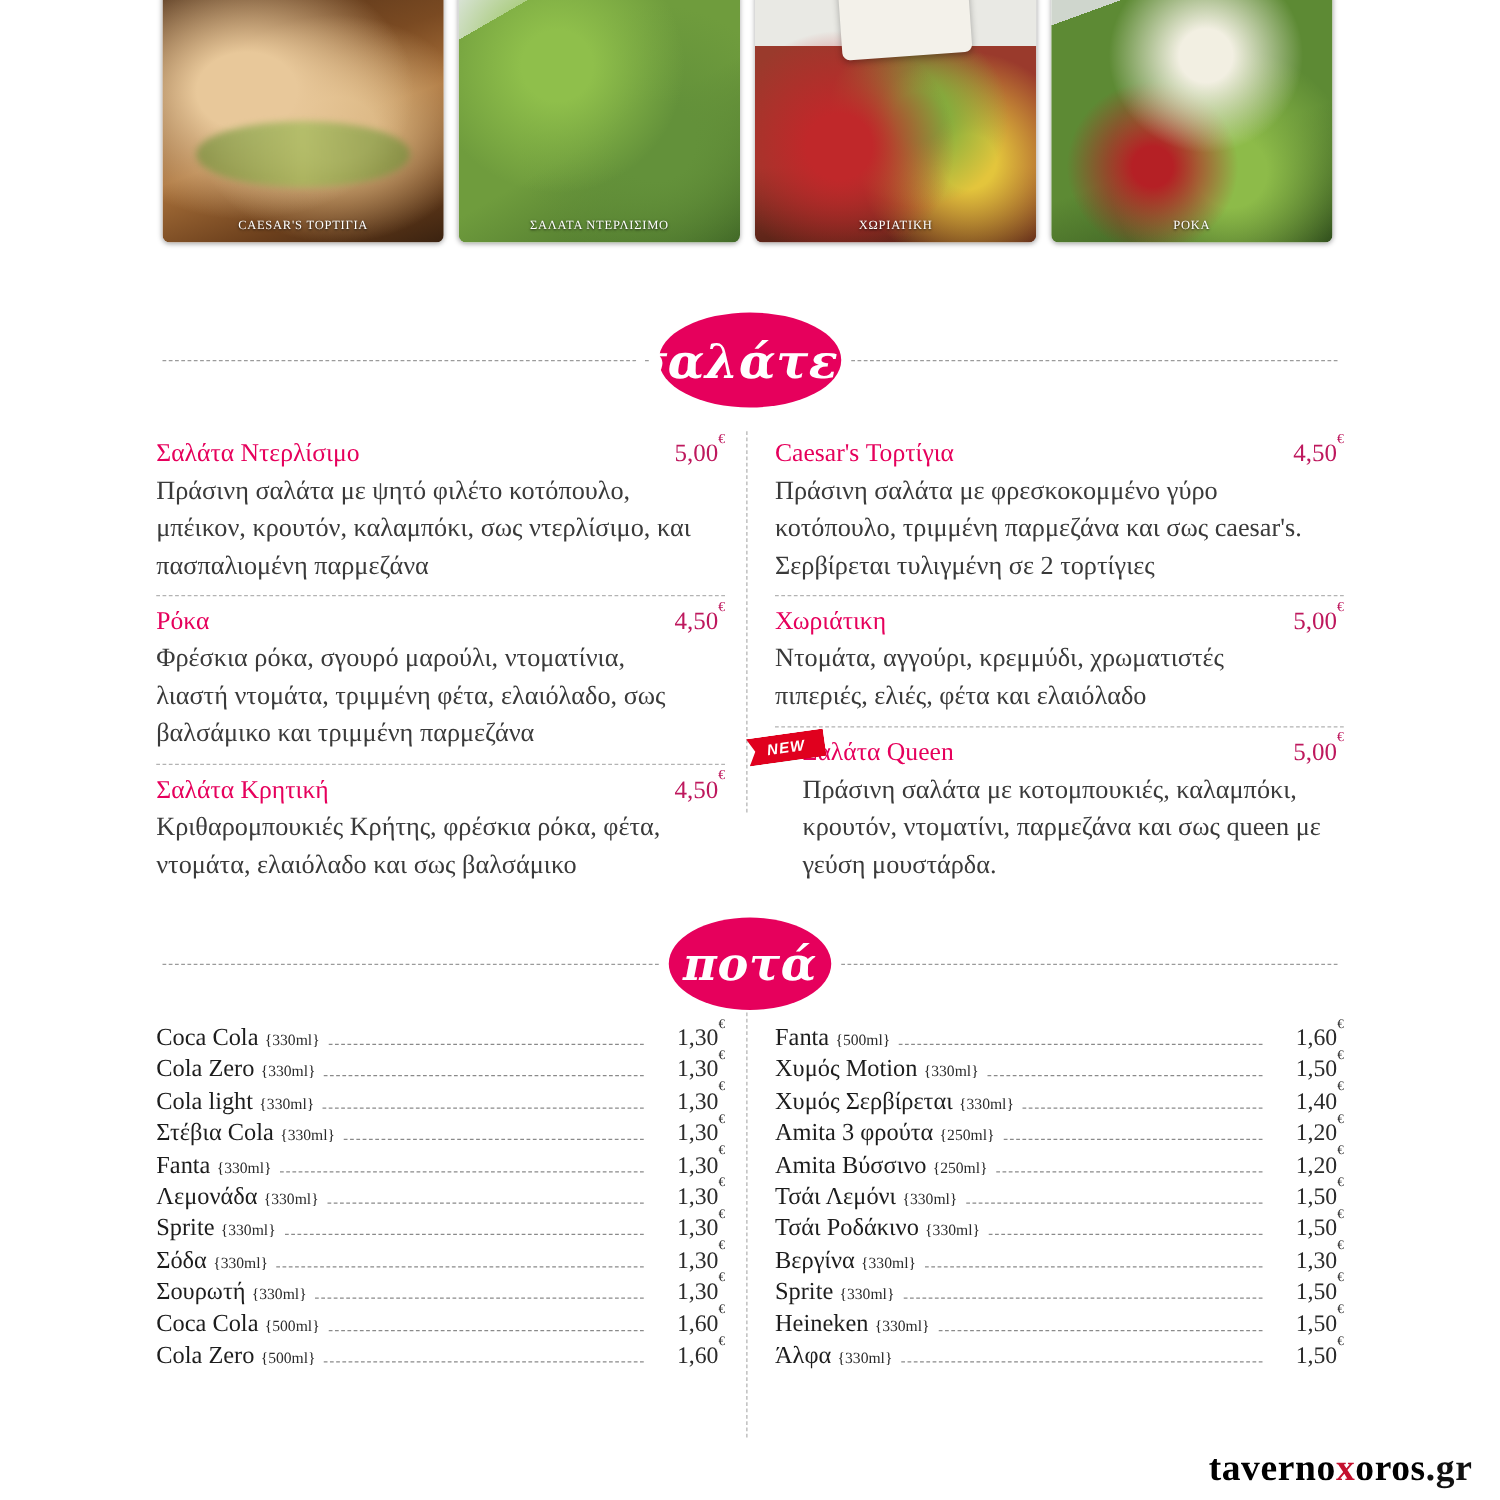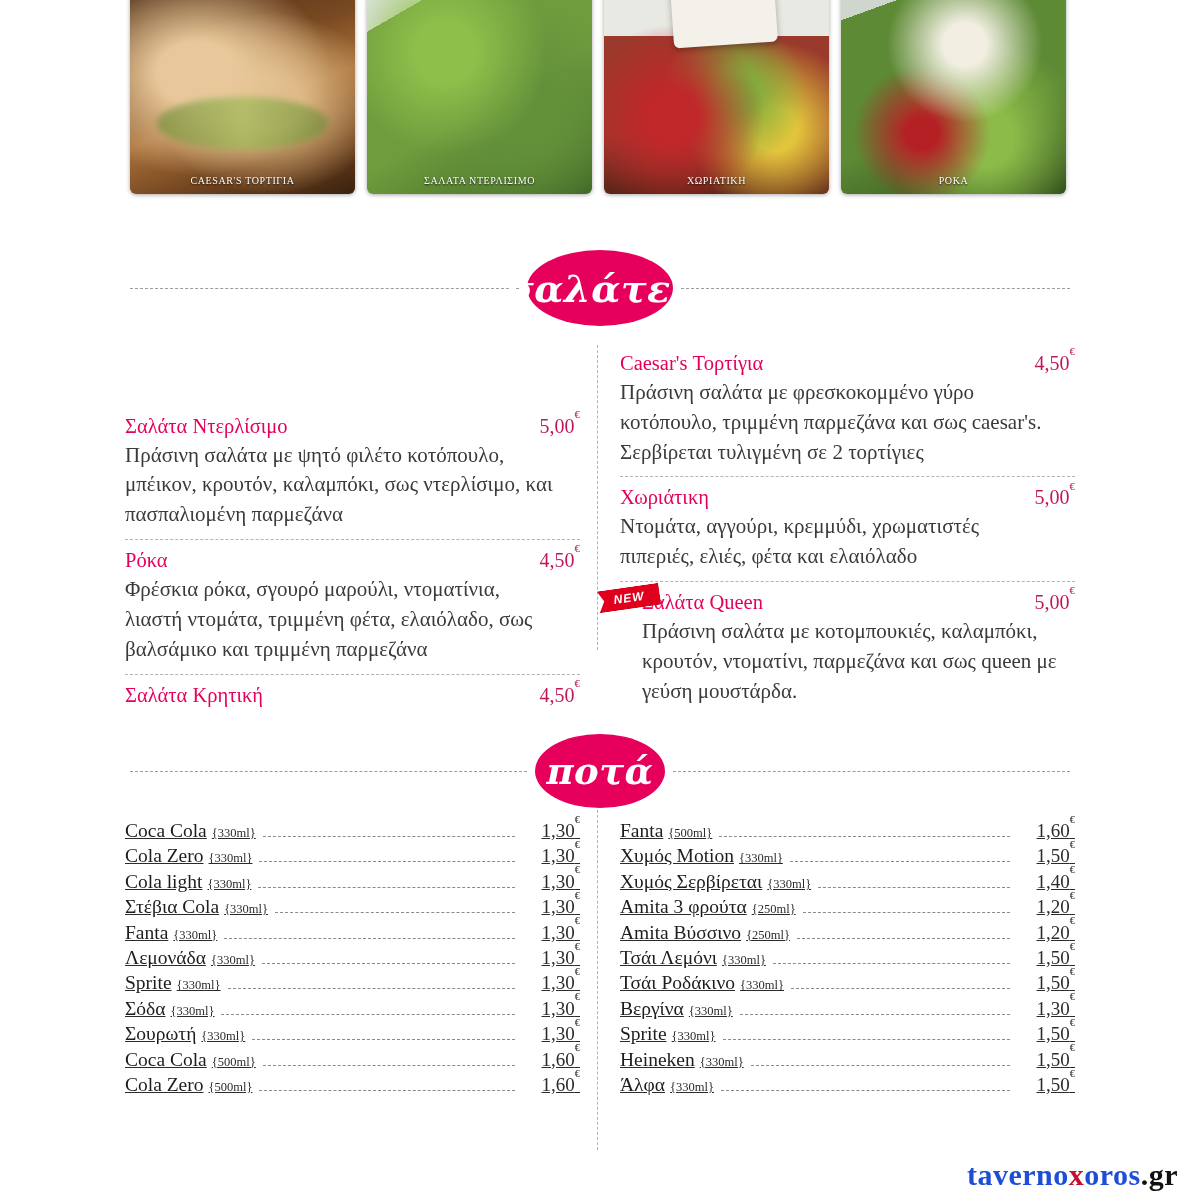--- a/index.html
+++ b/index.html
@@ -123,36 +123,36 @@
   
   .drinks{
     position:absolute;top:820px;left:125px;width:950px;display:flex;
   }
   .dcol{width:455px;}
   .dcol.right{margin-left:40px;}
   .dvsep{
     position:absolute;top:810px;left:597px;width:0;height:340px;
     border-left:1px dashed #b3b3b3;
   }
-  .drow{display:flex;align-items:baseline;height:25.4px;text-decoration:underline;}
+  .drow{display:flex;align-items:baseline;height:25.4px;}
   .dname{font-size:19.5px;color:#1d1d1d;white-space:nowrap;}
   .dvol{font-size:12.5px;color:#2b2b2b;margin-left:5px;white-space:nowrap;}
   .dots{
     flex:1;border-bottom:1px dashed #8a8a8a;margin:0 7px 5px 7px;height:0;
   }
   .dprice{font-size:19px;white-space:nowrap;min-width:58px;text-align:right;}
   .dprice sup{font-size:10.5px;position:relative;top:-7px;}
 
   
   .logo{
     position:absolute;right:22px;bottom:8px;
     font-family:"Liberation Serif",serif;font-weight:bold;font-size:30px;
     letter-spacing:.5px;
   }
-  .logo .g{color:#1d4ed8;}
+  .logo .g{color:#000000;}
   .logo .r{color:#c4102e;}
   .logo .k{color:#111;}
 </style>
 </head>
 <body>
 
 <div class="photo-strip">
   <div class="photo ph1">
     <div class="caption">CAESAR'S ΤΟΡΤΙΓΙΑ</div>
   </div>
@@ -196,20 +196,21 @@
       </div>
       <div class="desc">Φρέσκια ρόκα, σγουρό μαρούλι, ντοματίνια, λιαστή ντομάτα, τριμμένη φέτα, ελαιόλαδο, σως βαλσάμικο και τριμμένη παρμεζάνα</div>
     </div>
 
     <div class="item">
       <div class="item-head">
         <div class="item-name">Σαλάτα Κρητική</div>
         <div class="item-fill"></div>
         <div class="price"><span>4,50</span><sup>€</sup></div>
       </div>
+      <div class="desc">Κριθαρομπουκιές Κρήτης, φρέσκια ρόκα, φέτα, ντομάτα, ελαιόλαδο και σως βαλσάμικο</div>
     </div>
 
   </div>
 
   <div class="col right">
 
     <div class="item sep">
       <div class="item-head">
         <div class="item-name">Caesar's Τορτίγια</div>
         <div class="item-fill"></div>

